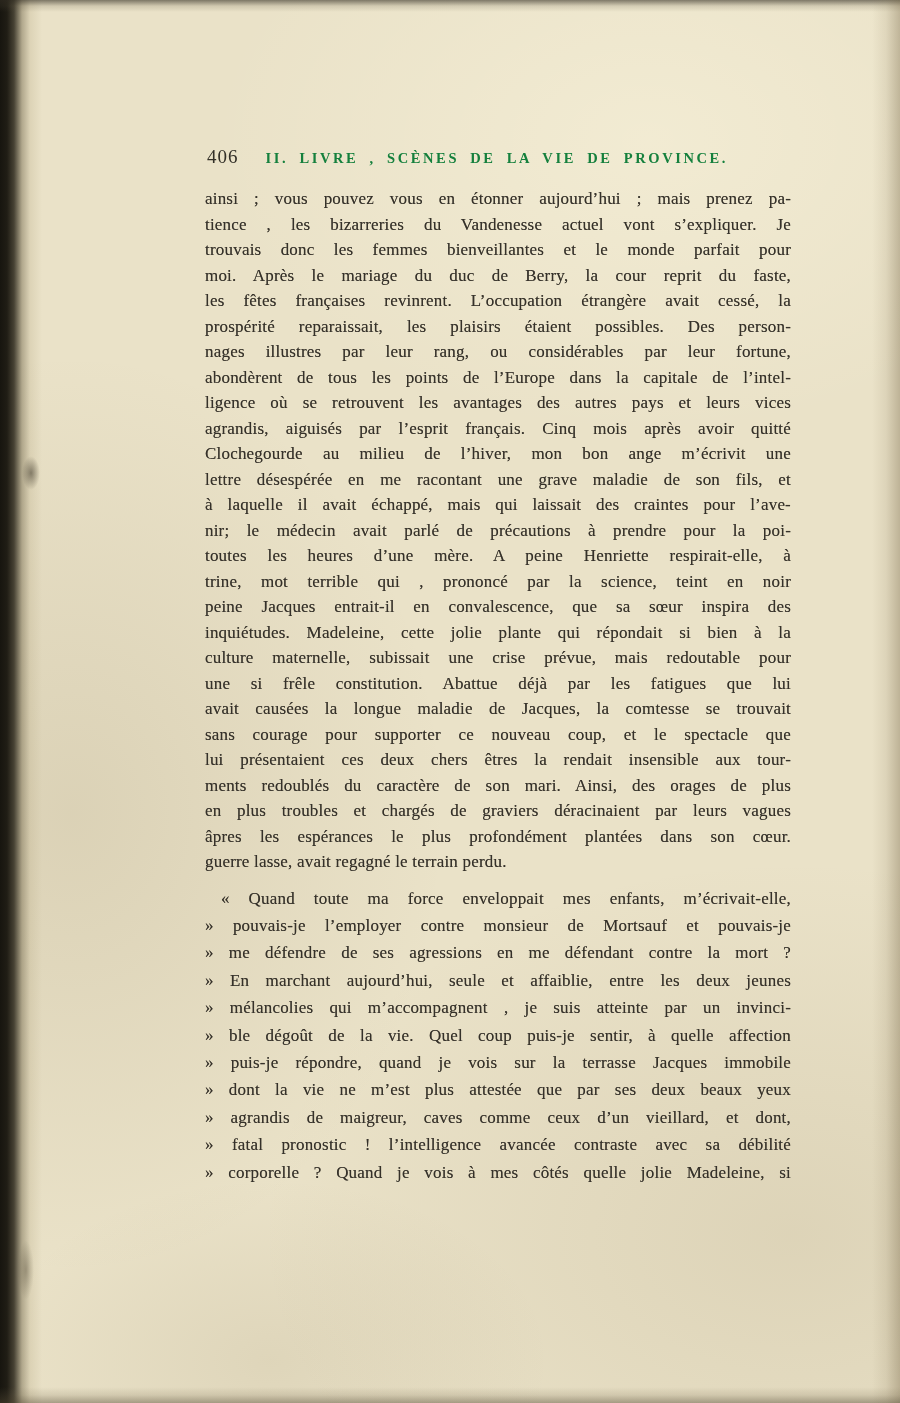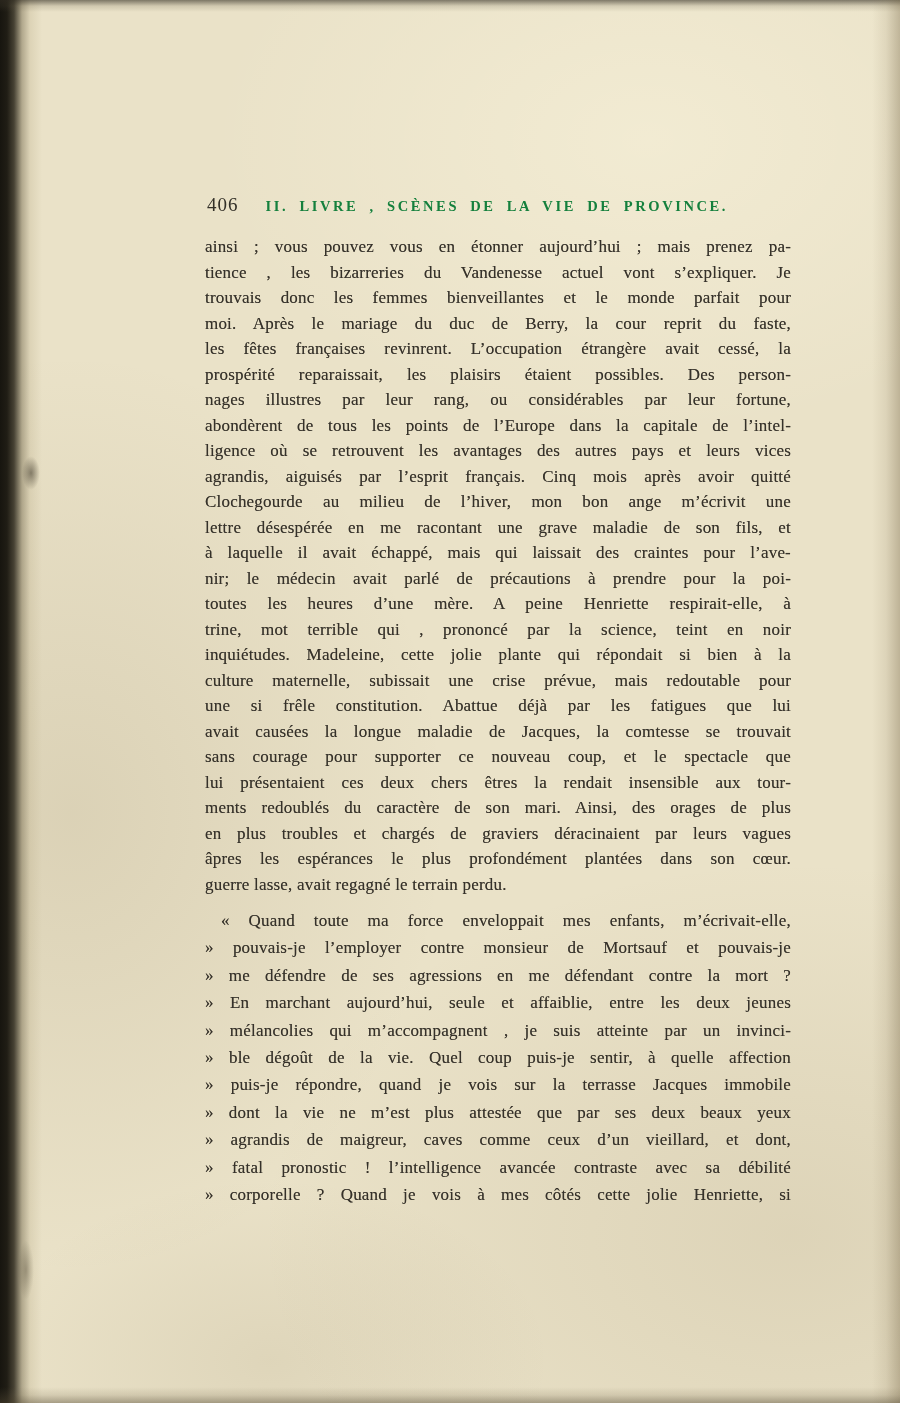--- a/index.html
+++ b/index.html
@@ -44,21 +44,20 @@
   }
   .smudge-b {
     position: absolute; left: 18px; top: 1240px; width: 16px; height: 60px; z-index: 2; pointer-events: none;
     background: radial-gradient(ellipse at center, rgba(70,62,44,.35), rgba(0,0,0,0) 70%);
   }
 
   
   .text-block {
     position: absolute; left: 205px; top: 146px; width: 586px; z-index: 3;
     color: #35312a;
-    margin-top: 48px;
   }
   .header-row {
     display: flex; align-items: baseline;
     margin: 0 0 18px 2px;
     white-space: nowrap;
   }
   .page-num {
     font-size: 19px; letter-spacing: 1px; margin-right: 27px; color: #333028;
   }
   .running-header {
@@ -110,20 +109,21 @@
       <div class="line">nages illustres par leur rang, ou considérables par leur fortune,</div>
       <div class="line">abondèrent de tous les points de l’Europe dans la capitale de l’intel-</div>
       <div class="line">ligence où se retrouvent les avantages des autres pays et leurs vices</div>
       <div class="line">agrandis, aiguisés par l’esprit français. Cinq mois après avoir quitté</div>
       <div class="line">Clochegourde au milieu de l’hiver, mon bon ange m’écrivit une</div>
       <div class="line">lettre désespérée en me racontant une grave maladie de son fils, et</div>
       <div class="line">à laquelle il avait échappé, mais qui laissait des craintes pour l’ave-</div>
       <div class="line">nir; le médecin avait parlé de précautions à prendre pour la poi-</div>
       <div class="line">toutes les heures d’une mère. A peine Henriette respirait-elle, à</div>
       <div class="line">trine, mot terrible qui , prononcé par la science, teint en noir</div>
+      <div class="line">peine Jacques entrait-il en convalescence, que sa sœur inspira des</div>
       <div class="line">inquiétudes. Madeleine, cette jolie plante qui répondait si bien à la</div>
       <div class="line">culture maternelle, subissait une crise prévue, mais redoutable pour</div>
       <div class="line">une si frêle constitution. Abattue déjà par les fatigues que lui</div>
       <div class="line">avait causées la longue maladie de Jacques, la comtesse se trouvait</div>
       <div class="line">sans courage pour supporter ce nouveau coup, et le spectacle que</div>
       <div class="line">lui présentaient ces deux chers êtres la rendait insensible aux tour-</div>
       <div class="line">ments redoublés du caractère de son mari. Ainsi, des orages de plus</div>
       <div class="line">en plus troubles et chargés de graviers déracinaient par leurs vagues</div>
       <div class="line">âpres les espérances le plus profondément plantées dans son cœur.</div>
       <div class="line last">guerre lasse, avait regagné le terrain perdu.</div>
@@ -133,15 +133,15 @@
       <div class="line">« Quand toute ma force enveloppait mes enfants, m’écrivait-elle,</div>
       <div class="line">» pouvais-je l’employer contre monsieur de Mortsauf et pouvais-je</div>
       <div class="line">» me défendre de ses agressions en me défendant contre la mort ?</div>
       <div class="line">» En marchant aujourd’hui, seule et affaiblie, entre les deux jeunes</div>
       <div class="line">» mélancolies qui m’accompagnent , je suis atteinte par un invinci-</div>
       <div class="line">» ble dégoût de la vie. Quel coup puis-je sentir, à quelle affection</div>
       <div class="line">» puis-je répondre, quand je vois sur la terrasse Jacques immobile</div>
       <div class="line">» dont la vie ne m’est plus attestée que par ses deux beaux yeux</div>
       <div class="line">» agrandis de maigreur, caves comme ceux d’un vieillard, et dont,</div>
       <div class="line">» fatal pronostic ! l’intelligence avancée contraste avec sa débilité</div>
-      <div class="line last">» corporelle ? Quand je vois à mes côtés cette jolie Henriette, si</div>
+      <div class="line last">» corporelle ? Quand je vois à mes côtés quelle jolie Madeleine, si</div>
     </div>
 </div>
 
 </body></html>

